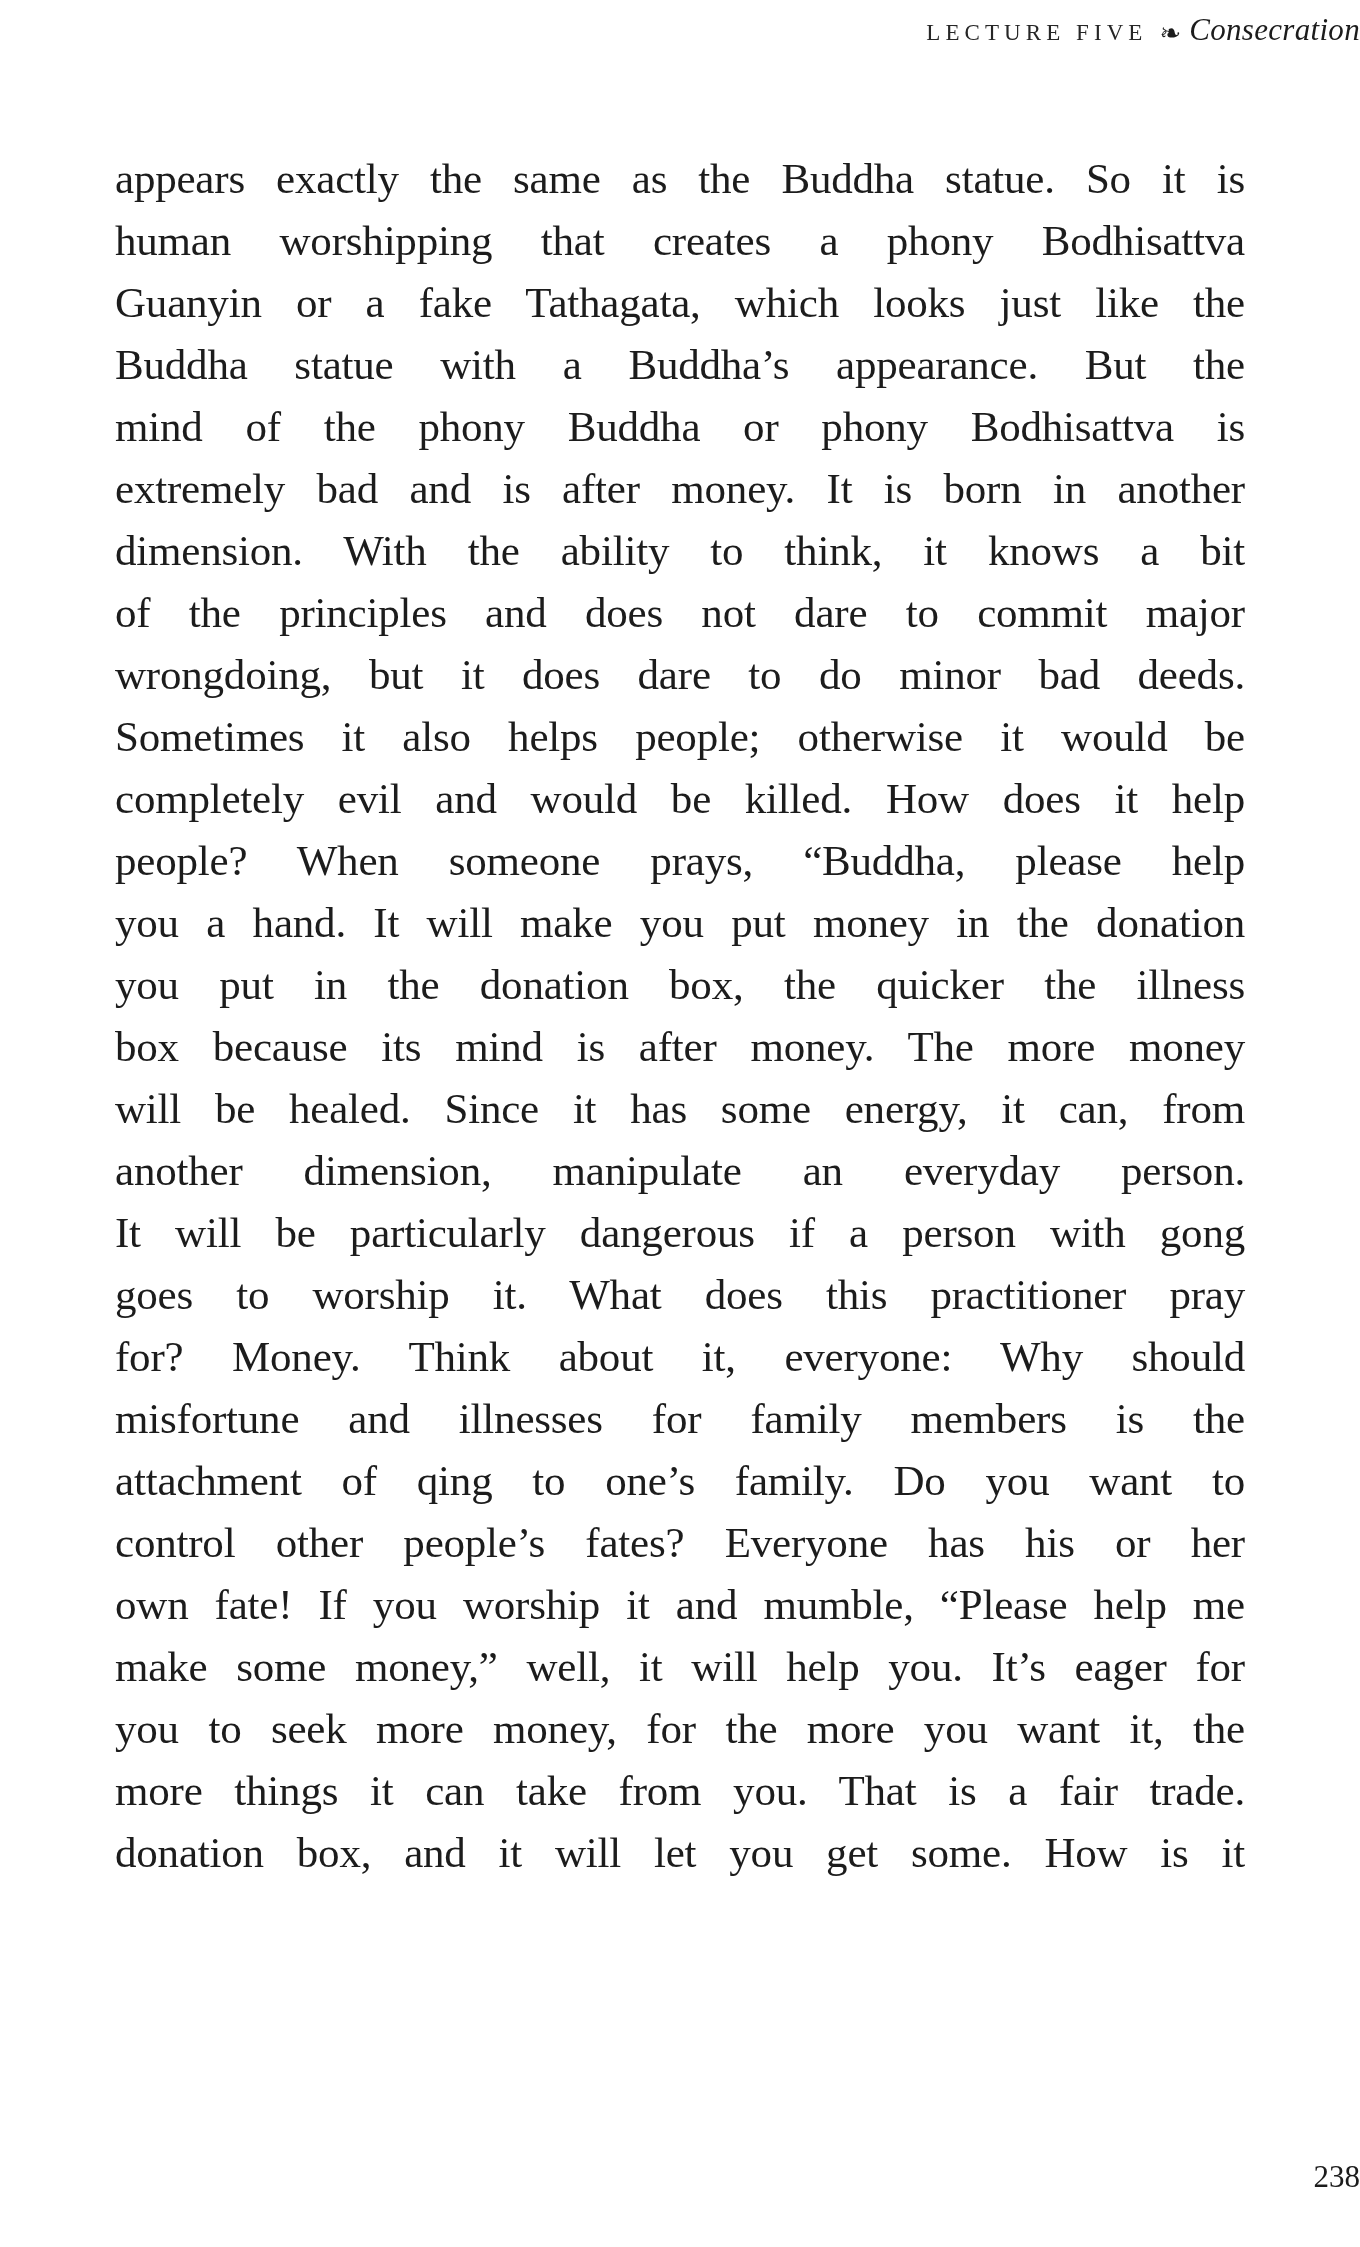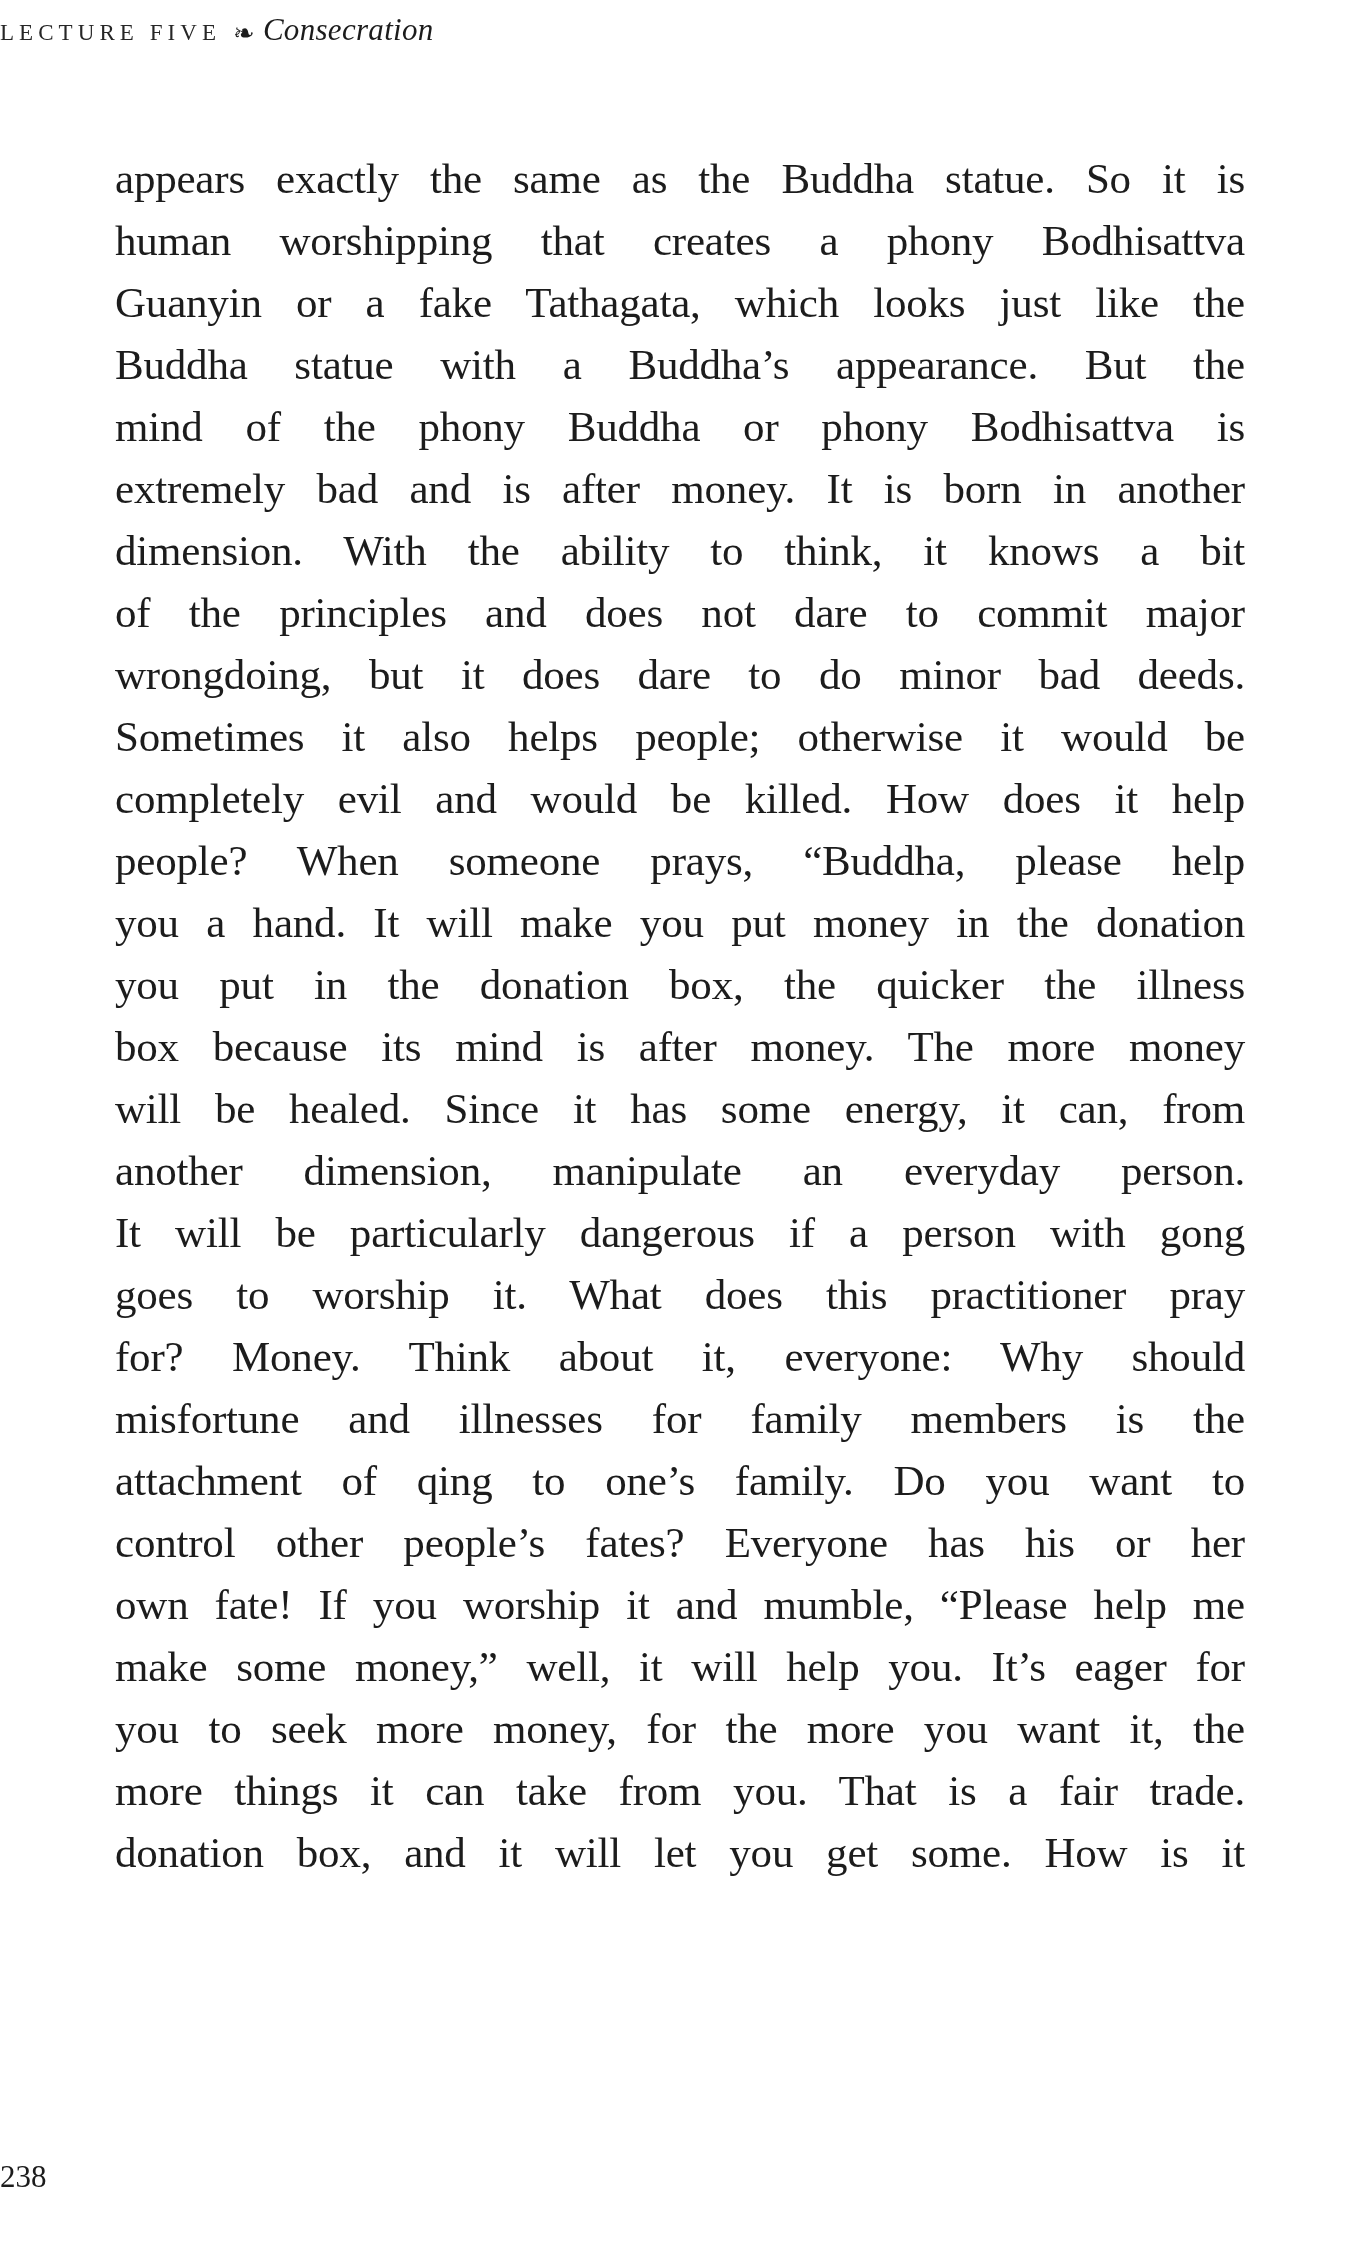--- a/index.html
+++ b/index.html
@@ -14,21 +14,21 @@
     background: #ffffff;
     font-family: "Liberation Serif", serif;
     color: #1c1c1c;
     overflow: hidden;
   }
   .running-head {
     position: absolute;
     top: 12px;
     left: 0;
     width: 100%;
-    text-align: left;
+    text-align: right;
     white-space: nowrap;
   }
   .running-head .lecture {
     font-size: 23px;
     letter-spacing: 0.22em;
     color: #262626;
   }
   .running-head .ornament {
     font-size: 26px;
     color: #1c1c1c;
@@ -54,21 +54,21 @@
     text-align: justify;
     text-align-last: justify;
     color: #1c1c1c;
     white-space: normal;
   }
   .folio {
     position: absolute;
     bottom: 52px;
     left: 0;
     width: 100%;
-    text-align: left;
+    text-align: right;
     font-size: 31px;
     color: #1c1c1c;
   }
 </style>
 </head>
 <body>
 
 <div class="page">
 
   <header class="running-head">

